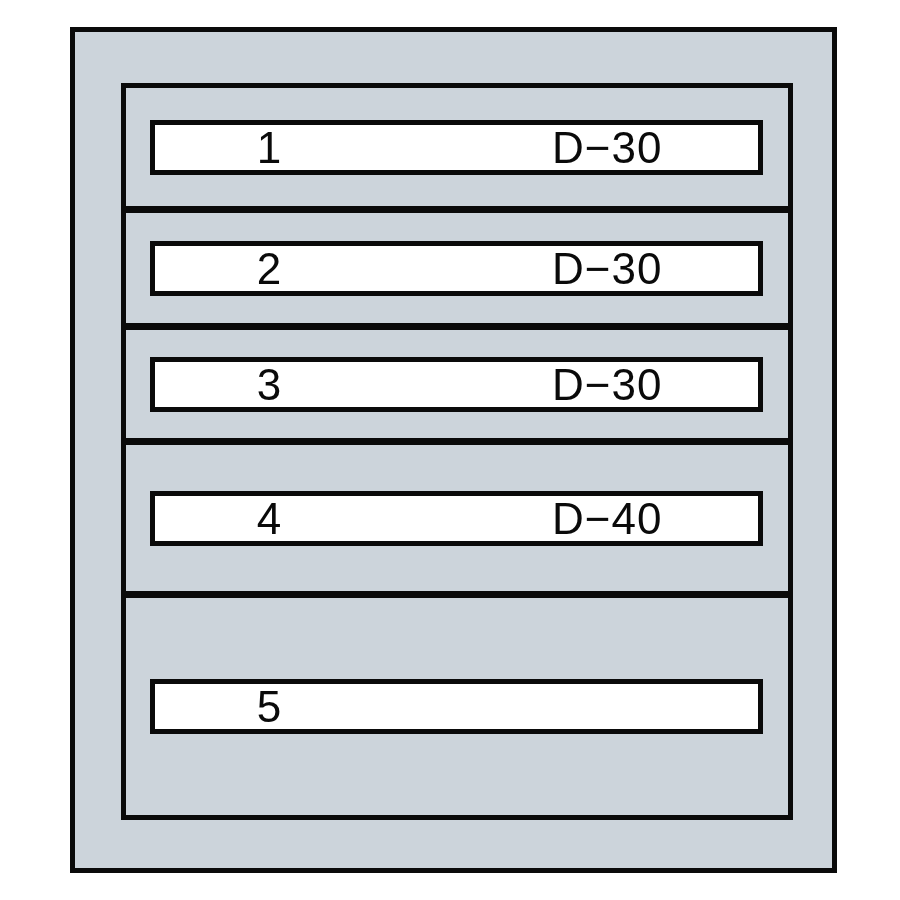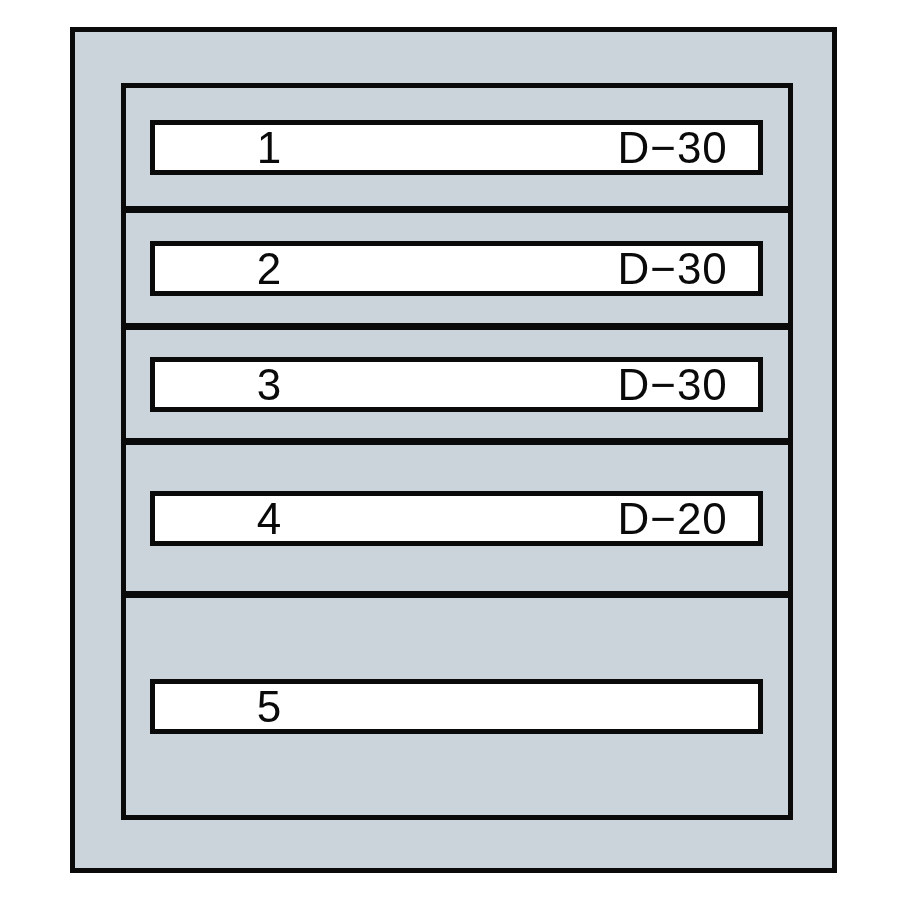--- a/index.html
+++ b/index.html
@@ -74,21 +74,21 @@
     left: 0;
     top: 0;
     width: 38%;
     text-align: center;
   }
   .plate .code {
     position: absolute;
     left: 55%;
     top: 0;
     width: 40%;
-    text-align: right;
+    text-align: center;
   }
 </style>
 </head>
 <body>
 
 <div class="stage">
   <div class="cabinet">
     <div class="bank">
 
       <div class="section s1">
@@ -114,21 +114,21 @@
           <span class="num">3</span>
           <span class="code">D−30</span>
         </div>
       </div>
 
       <div class="divider"></div>
 
       <div class="section s4">
         <div class="plate">
           <span class="num">4</span>
-          <span class="code">D−20</span>
+          <span class="code">D−40</span>
         </div>
       </div>
 
       <div class="divider"></div>
 
       <div class="section s5">
         <div class="plate">
           <span class="num">5</span>
         </div>
       </div>

